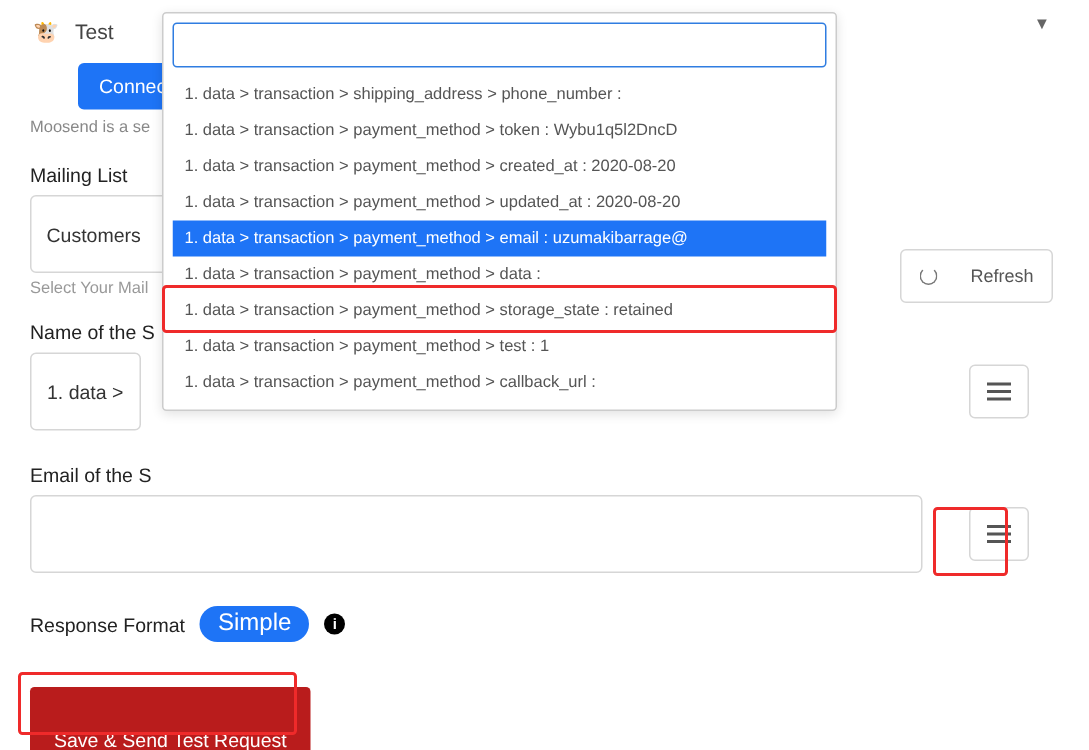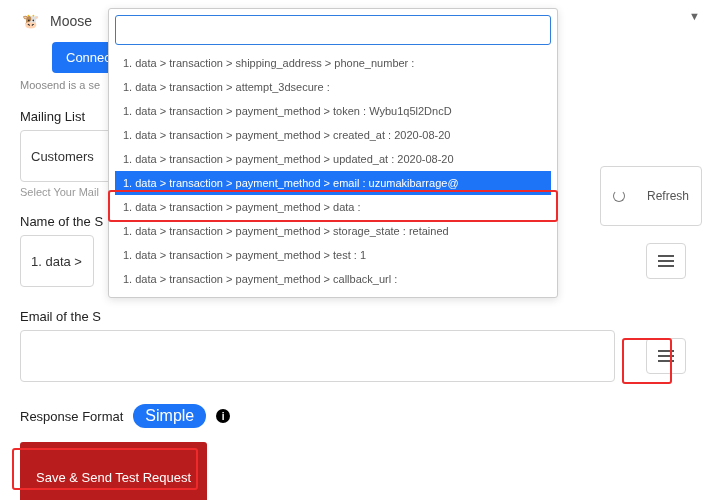--- a/index.html
+++ b/index.html
@@ -73,21 +73,21 @@
     }
     .hint-text {
       color: #999;
       font-size: 11px;
       margin-bottom: 16px;
     }
     .refresh-btn {
       border: 1px solid #d6d6d6;
       background: #fff;
       border-radius: 4px;
-      padding: 22px 12px;
+      padding: 10px 12px;
       font-size: 12px;
       color: #555;
       cursor: pointer;
       display: inline-flex;
       align-items: center;
       gap: 22px;
       position: absolute;
       right: 24px;
       top: 166px;
     }
@@ -131,21 +131,21 @@
       display: flex;
       align-items: center;
       gap: 6px;
       margin-bottom: 22px;
       position: relative;
     }
     .response-format-row {
       display: flex;
       align-items: center;
       gap: 10px;
-      margin-bottom: 14px;
+      margin-bottom: 30px;
     }
     .simple-badge {
       background: #1e74f6;
       color: #fff;
       border-radius: 12px;
       padding: 3px 12px;
       font-size: 16px;
     }
     .info-icon {
       width: 14px;
@@ -247,21 +247,21 @@
 </head>
 <body>
 
 
 
 <div class="top-caret">▼</div>
 
 
 <div class="app-header">
   <span class="app-logo">🐮</span>
-  <span class="app-name">Moose</span>
+  <span class="app-name">Test</span>
 </div>
 
 <button class="connected-btn">Connected</button>
 <div class="helper-text">Moosend is a se</div>
 
 
 <label class="field-label">Mailing List</label>
 <div class="field-row">
   <input class="field-input customers-input" type="text" value="Customers" style="">
 </div>
@@ -302,21 +302,20 @@
   <span class="info-icon">i</span>
 </div>
 
 <button class="save-btn">Save &amp; Send Test Request</button>
 
 
 <div class="dropdown">
   <input class="dropdown-search" type="text" value="" style="">
   <div class="dropdown-list">
     <div class="dropdown-item">1. data &gt; transaction &gt; shipping_address &gt; phone_number :</div>
-    <div class="dropdown-item">1. data &gt; transaction &gt; attempt_3dsecure :</div>
     <div class="dropdown-item">1. data &gt; transaction &gt; payment_method &gt; token : Wybu1q5l2DncD</div>
     <div class="dropdown-item">1. data &gt; transaction &gt; payment_method &gt; created_at : 2020-08-20</div>
     <div class="dropdown-item">1. data &gt; transaction &gt; payment_method &gt; updated_at : 2020-08-20</div>
     <div class="dropdown-item selected">1. data &gt; transaction &gt; payment_method &gt; email : uzumakibarrage@</div>
     <div class="dropdown-item">1. data &gt; transaction &gt; payment_method &gt; data :</div>
     <div class="dropdown-item">1. data &gt; transaction &gt; payment_method &gt; storage_state : retained</div>
     <div class="dropdown-item">1. data &gt; transaction &gt; payment_method &gt; test : 1</div>
     <div class="dropdown-item">1. data &gt; transaction &gt; payment_method &gt; callback_url :</div>
   </div>
 </div>

